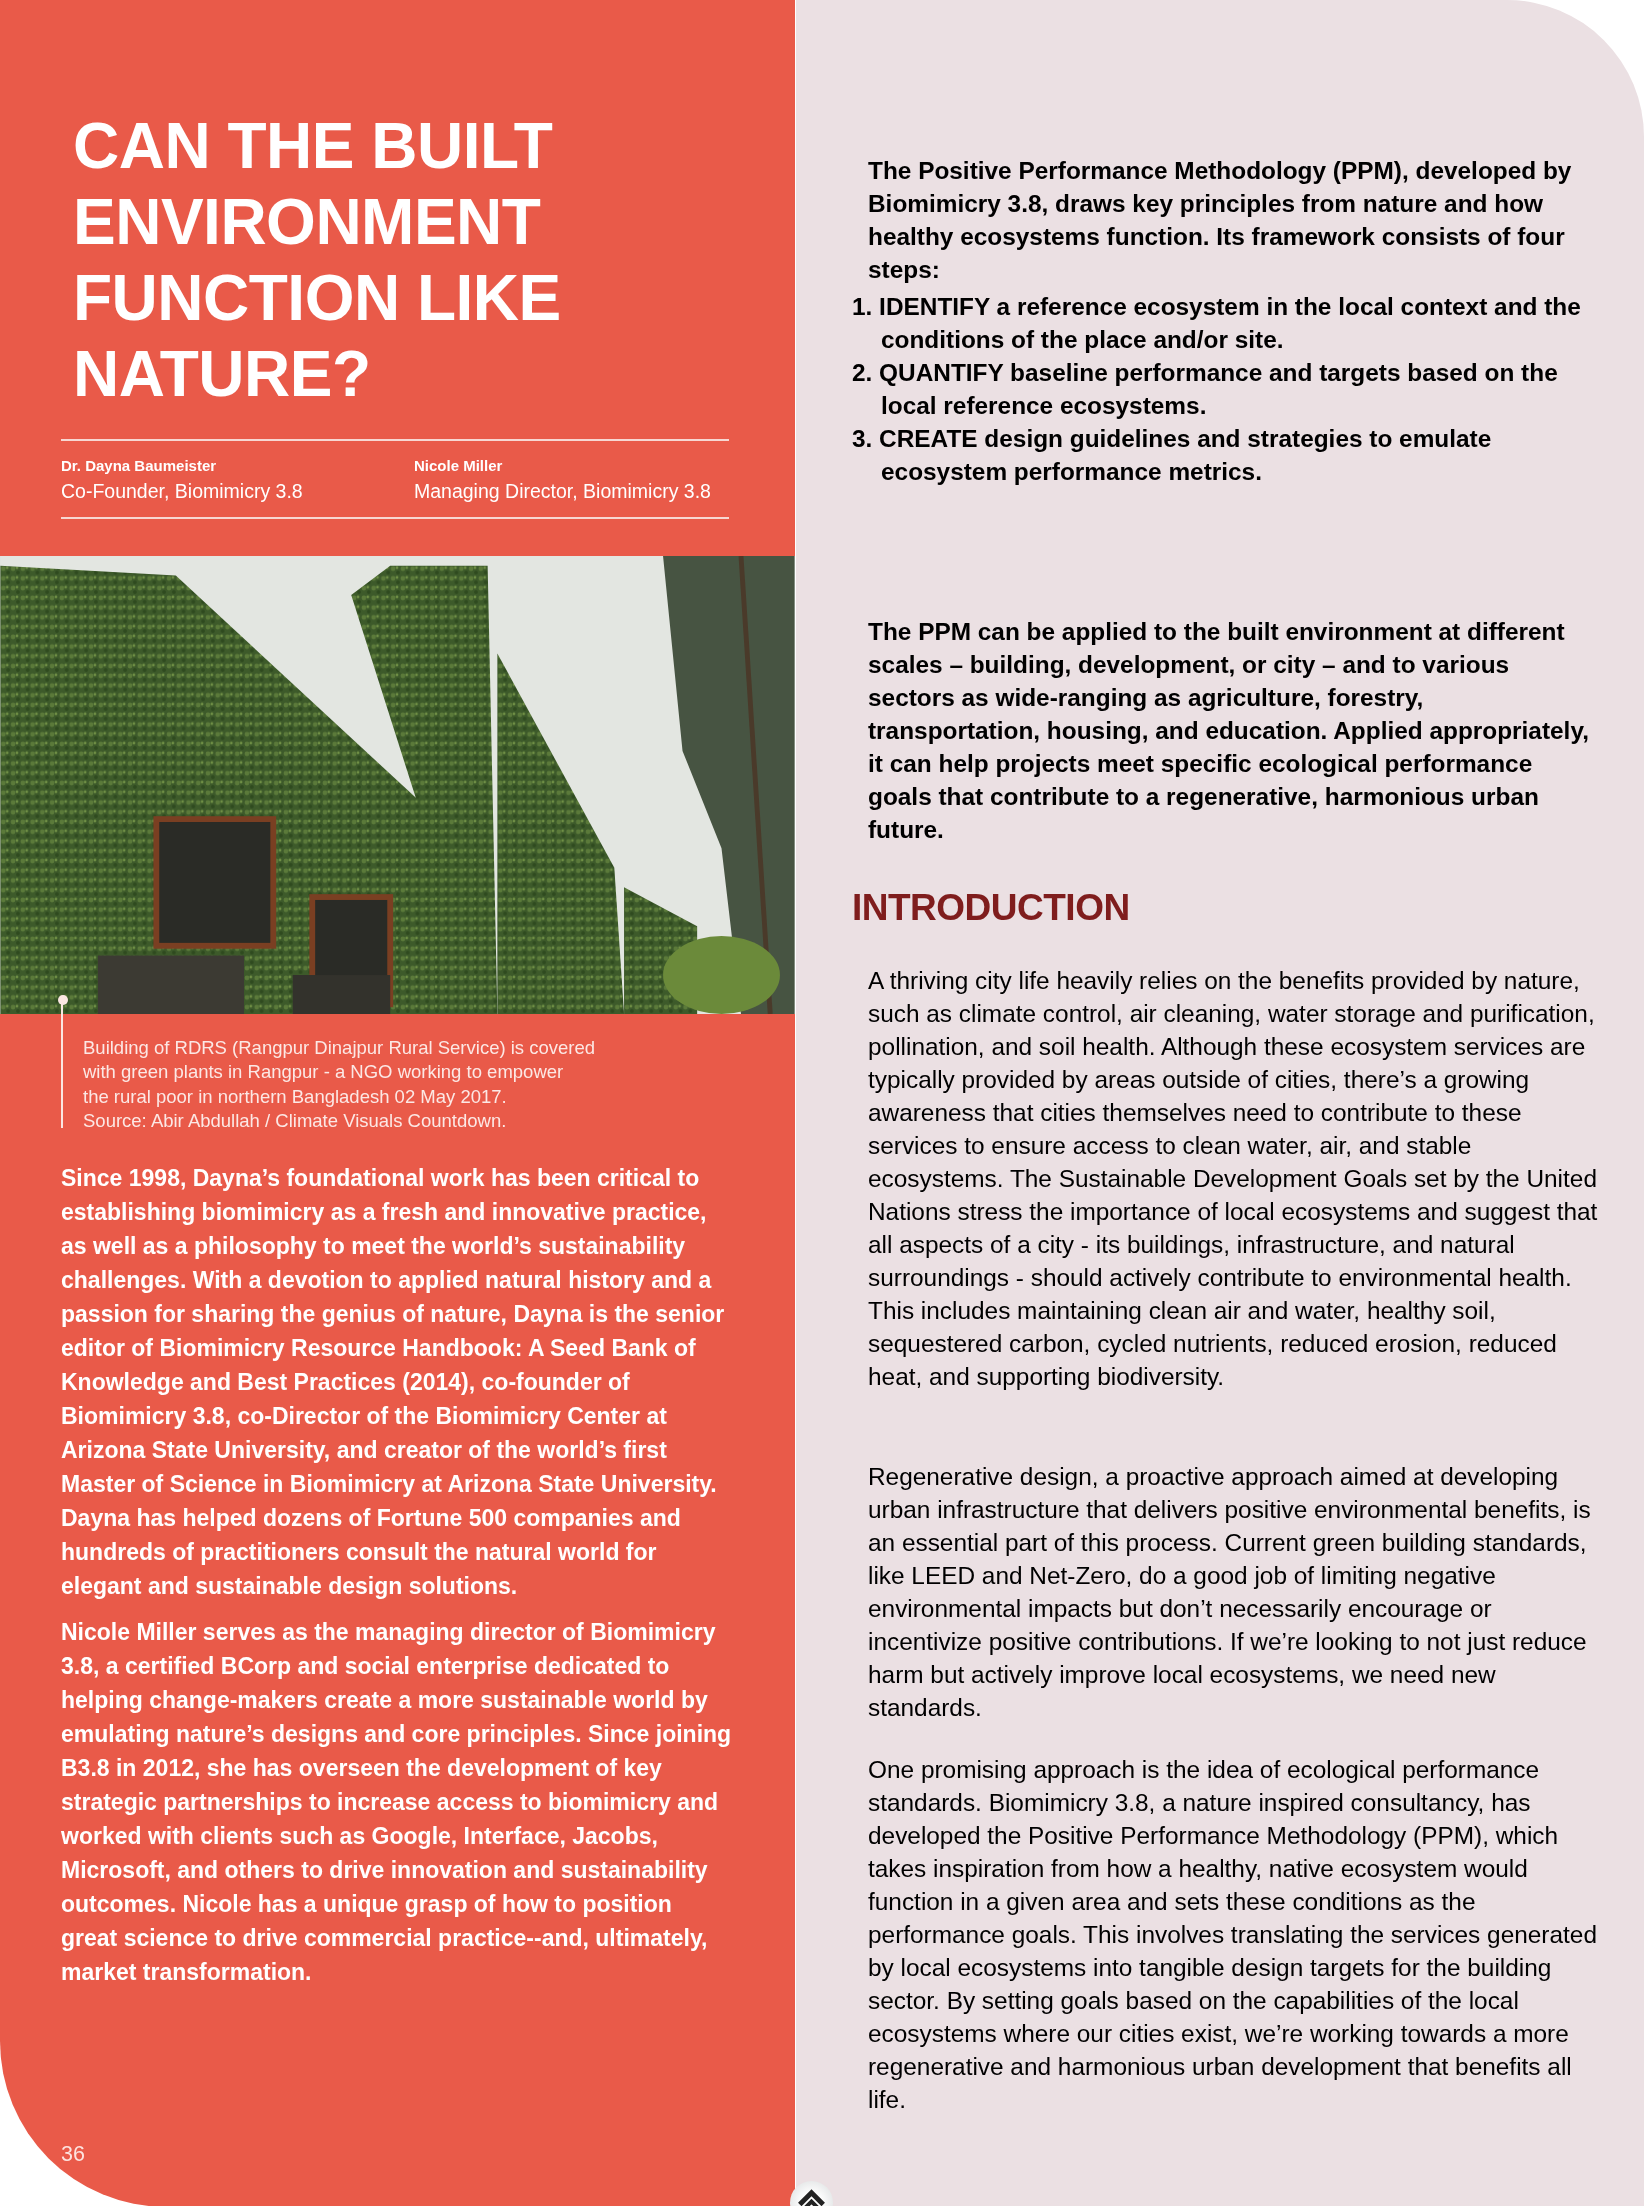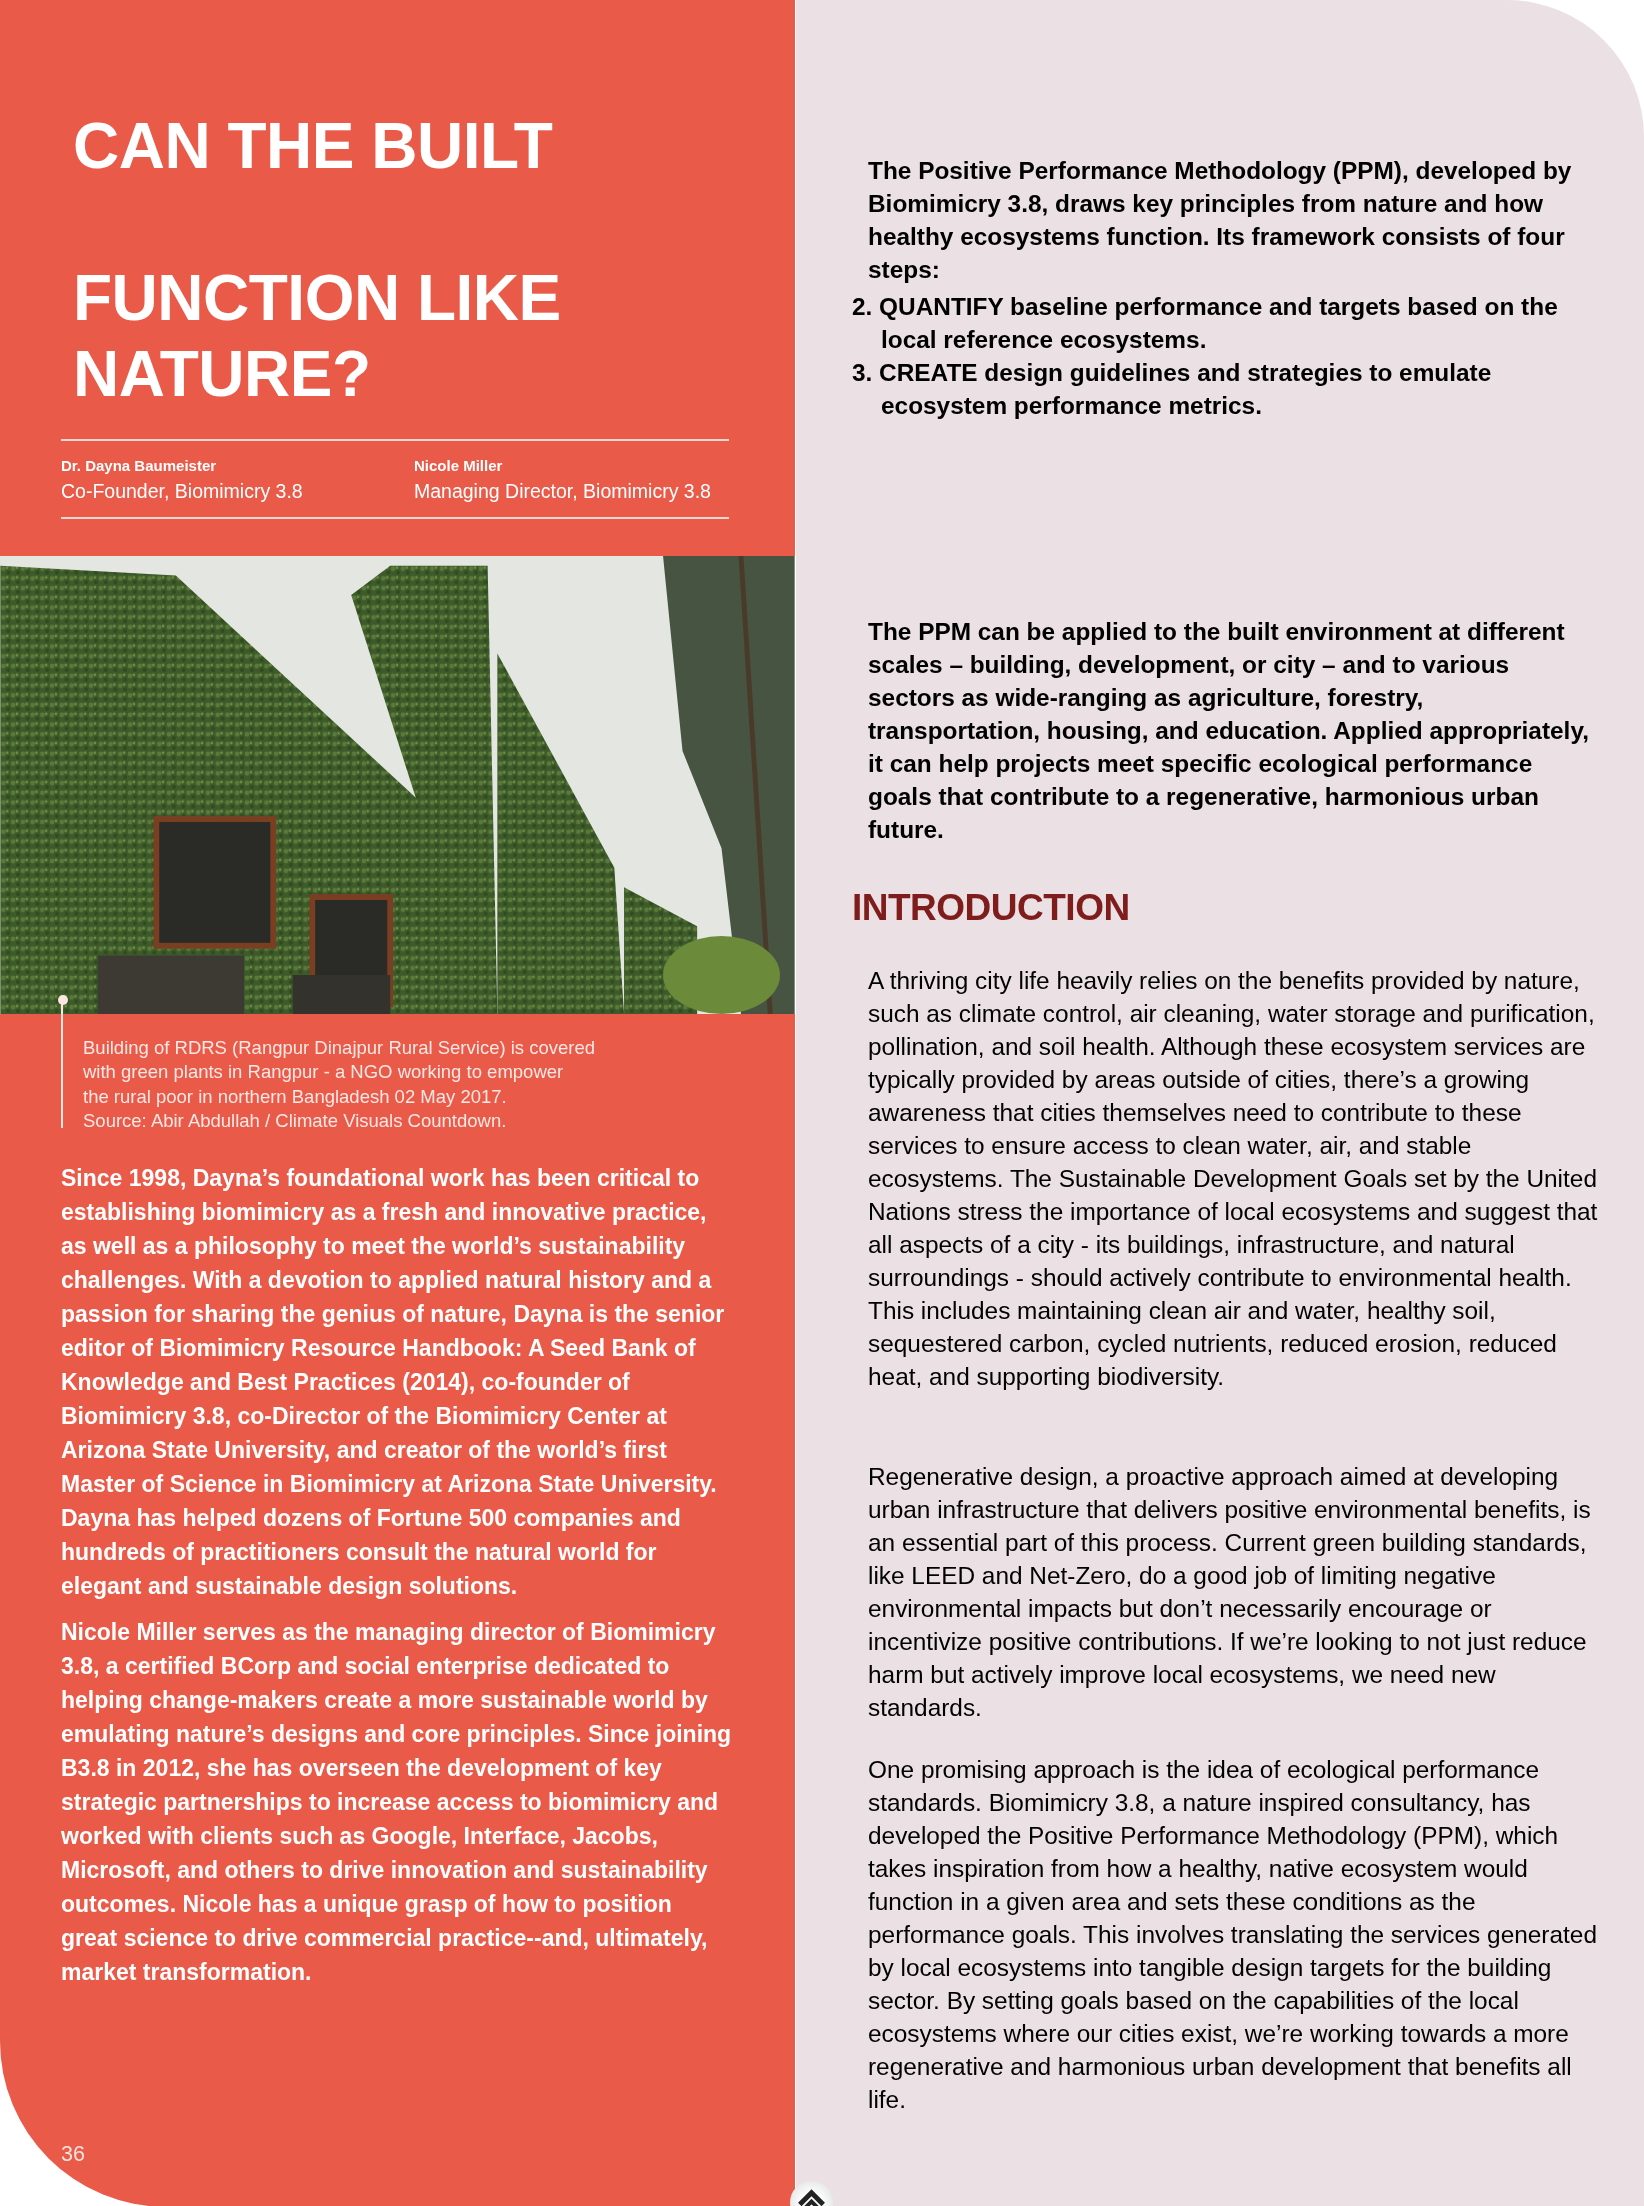--- a/index.html
+++ b/index.html
@@ -62,21 +62,21 @@
     position: absolute; left: 790px; top: 2181px; width: 43px; height: 43px;
     border-radius: 50%; background: radial-gradient(circle, #ffffff 30%, #d7dadb 100%);
   }
 </style>
 </head>
 <body>
 
 <div class="left-panel">
   <h1 class="title">
     <span>CAN THE BUILT</span><br>
-    <br>
+    <span>ENVIRONMENT</span><br>
     <span>FUNCTION LIKE</span><br>
     <span>NATURE?</span>
   </h1>
 
   <div class="rule" style="top:439px"></div>
   <div class="author" style="left:61px">
     <div class="name">Dr. Dayna Baumeister</div>
     <div class="role">Co-Founder, Biomimicry 3.8</div>
   </div>
   <div class="author" style="left:414px">
@@ -123,20 +123,21 @@
   <p class="bio" style="top:1615px">Nicole Miller serves as the managing director of Biomimicry 3.8, a certified BCorp and social enterprise dedicated to helping change-makers create a more sustainable world by emulating nature’s designs and core principles. Since joining B3.8 in 2012, she has overseen the development of key strategic partnerships to increase access to biomimicry and worked with clients such as Google, Interface, Jacobs, Microsoft, and others to drive innovation and sustainability outcomes. Nicole has a unique grasp of how to position great science to drive commercial practice--and, ultimately, market transformation.</p>
 
   <div class="page-num">36</div>
 </div>
 
 <div class="right-panel"></div>
 
 <p class="rp-text rp-bold" style="top:142px">The Positive Performance Methodology (PPM), developed by Biomimicry 3.8, draws key principles from nature and how healthy ecosystems function. Its framework consists of four steps:</p>
 
 <ul class="steps">
+  <li>1. IDENTIFY a reference ecosystem in the local context and the conditions of the place and/or site.</li>
   <li>2. QUANTIFY baseline performance and targets based on the local reference ecosystems.</li>
   <li>3. CREATE design guidelines and strategies to emulate ecosystem performance metrics.</li>
 </ul>
 
 <p class="rp-text rp-bold" style="top:603px">The PPM can be applied to the built environment at different scales – building, development, or city – and to various sectors as wide-ranging as agriculture, forestry, transportation, housing, and education. Applied appropriately, it can help projects meet specific ecological performance goals that contribute to a regenerative, harmonious urban future.</p>
 
 <h2 class="section-h">INTRODUCTION</h2>
 
 <p class="rp-text" style="top:952px">A thriving city life heavily relies on the benefits provided by nature, such as climate control, air cleaning, water storage and purification, pollination, and soil health. Although these ecosystem services are typically provided by areas outside of cities, there’s a growing awareness that cities themselves need to contribute to these services to ensure access to clean water, air, and stable ecosystems. The Sustainable Development Goals set by the United Nations stress the importance of local ecosystems and suggest that all aspects of a city - its buildings, infrastructure, and natural surroundings - should actively contribute to environmental health. This includes maintaining clean air and water, healthy soil, sequestered carbon, cycled nutrients, reduced erosion, reduced heat, and supporting biodiversity.</p>
 <p class="rp-text" style="top:1448px">Regenerative design, a proactive approach aimed at developing urban infrastructure that delivers positive environmental benefits, is an essential part of this process. Current green building standards, like LEED and Net-Zero, do a good job of limiting negative environmental impacts but don’t necessarily encourage or incentivize positive contributions. If we’re looking to not just reduce harm but actively improve local ecosystems, we need new standards.</p>

